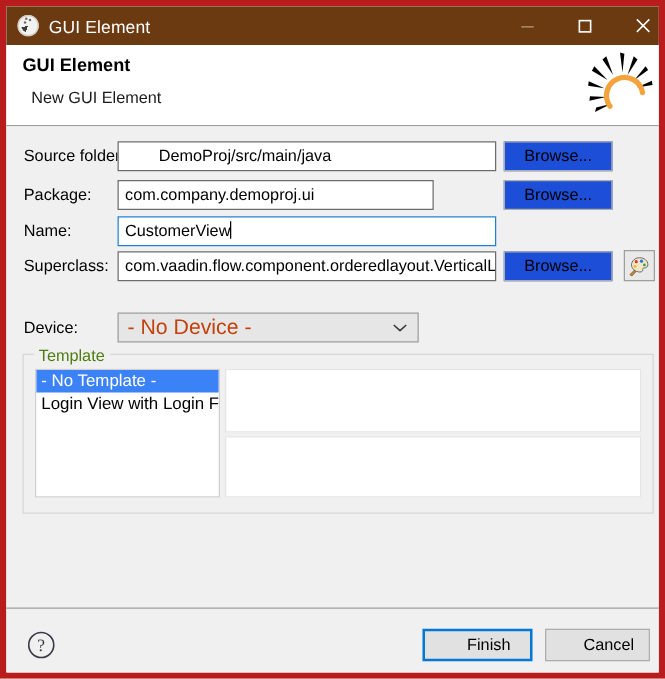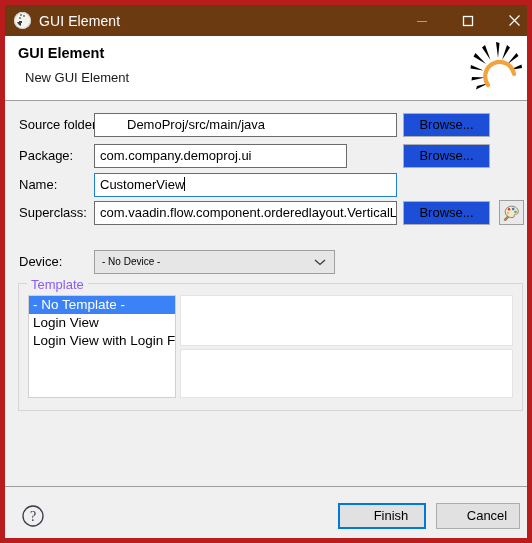--- a/index.html
+++ b/index.html
@@ -186,22 +186,22 @@
     justify-content: center;
   }
 
   
   .combo {
     position: absolute;
     box-sizing: border-box;
     height: 24px;
     background: #e6e6e6;
     border: 1px solid #9f9f9f;
-    font-size: 10px;
-    color: #000000;
+    font-size: 17px;
+    color: #c2410c;
     line-height: 22px;
     padding-left: 7px;
     white-space: nowrap;
   }
   .combo .chev {
     position: absolute;
     right: 8px; top: 0;
     height: 22px;
     display: flex;
     align-items: center;
@@ -213,21 +213,21 @@
     box-sizing: border-box;
     border: 1px solid #d6d6d6;
     background: transparent;
   }
   .group-title {
     position: absolute;
     left: 22px; top: 272px;
     background: #f0f0f0;
     padding: 0 4px;
     font-size: 13px;
-    color: #8b5cf6;
+    color: #4d7c0f;
   }
 
   .listbox {
     position: absolute;
     box-sizing: border-box;
     background: #ffffff;
     border: 1px solid #d0d0d0;
     overflow: hidden;
   }
   .list-item {
@@ -375,21 +375,20 @@
             </svg>
         </span>
       </div>
     </div>
 
     <div class="group" style="left:13px; top:182px; width:505px; height:128px;"></div>
     <div class="group-title" style="left:22px; top:176px;">Template</div>
 
     <div class="listbox" style="left:23px; top:194px; width:148px; height:103px;">
       <div class="list-item selected">- No Template -</div>
-      <div class="list-item">Login View</div>
       <div class="list-item">Login View with Login Form</div>
     </div>
 
     <div class="panel" style="left:175px; top:194px; width:333px; height:51px;"></div>
     <div class="panel" style="left:175px; top:248px; width:333px; height:49px;"></div>
 
   </div>
 
   <div class="footer">
     <div class="help-icon">

